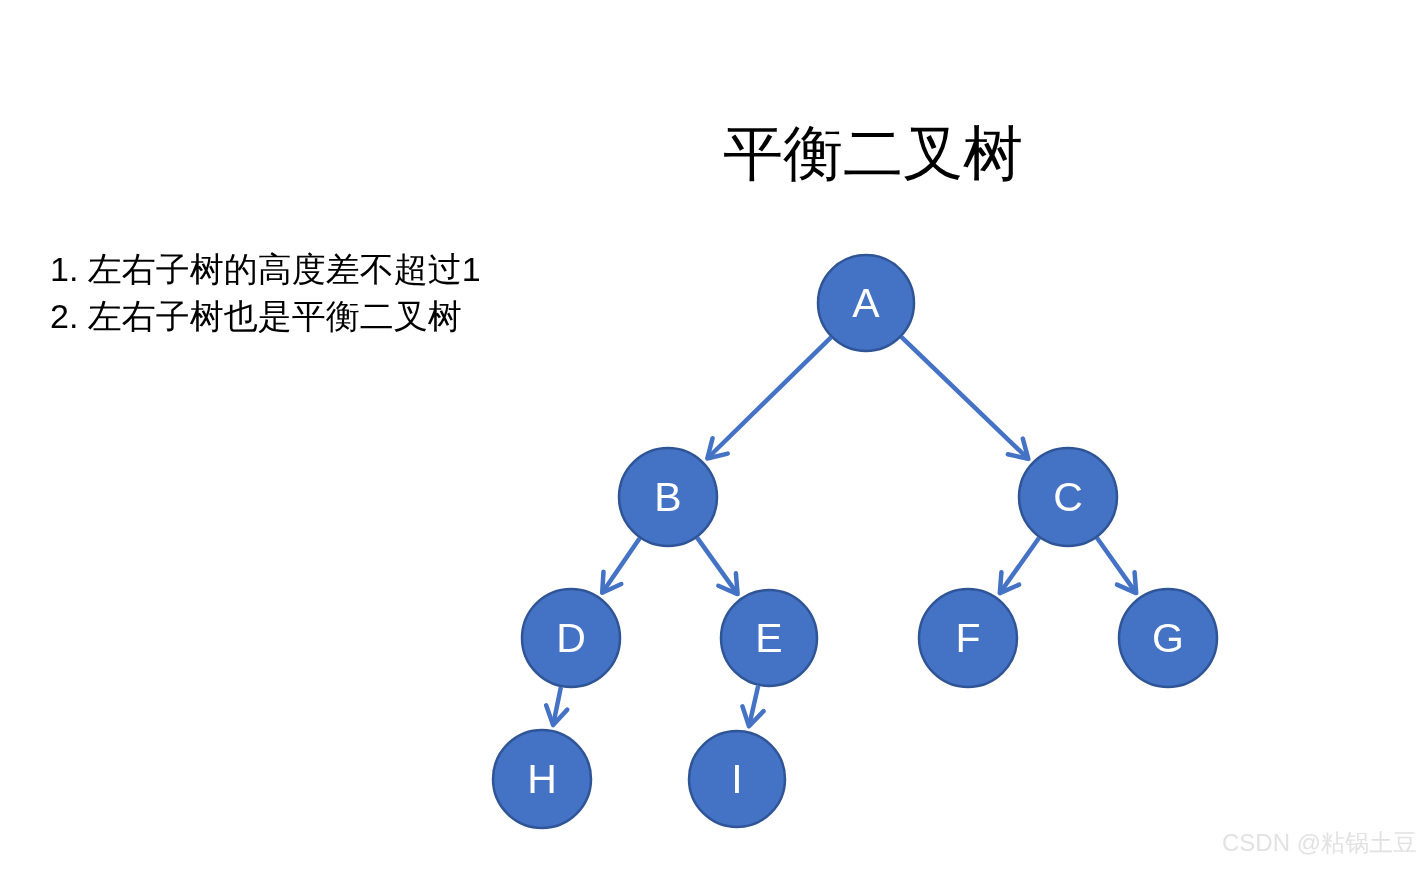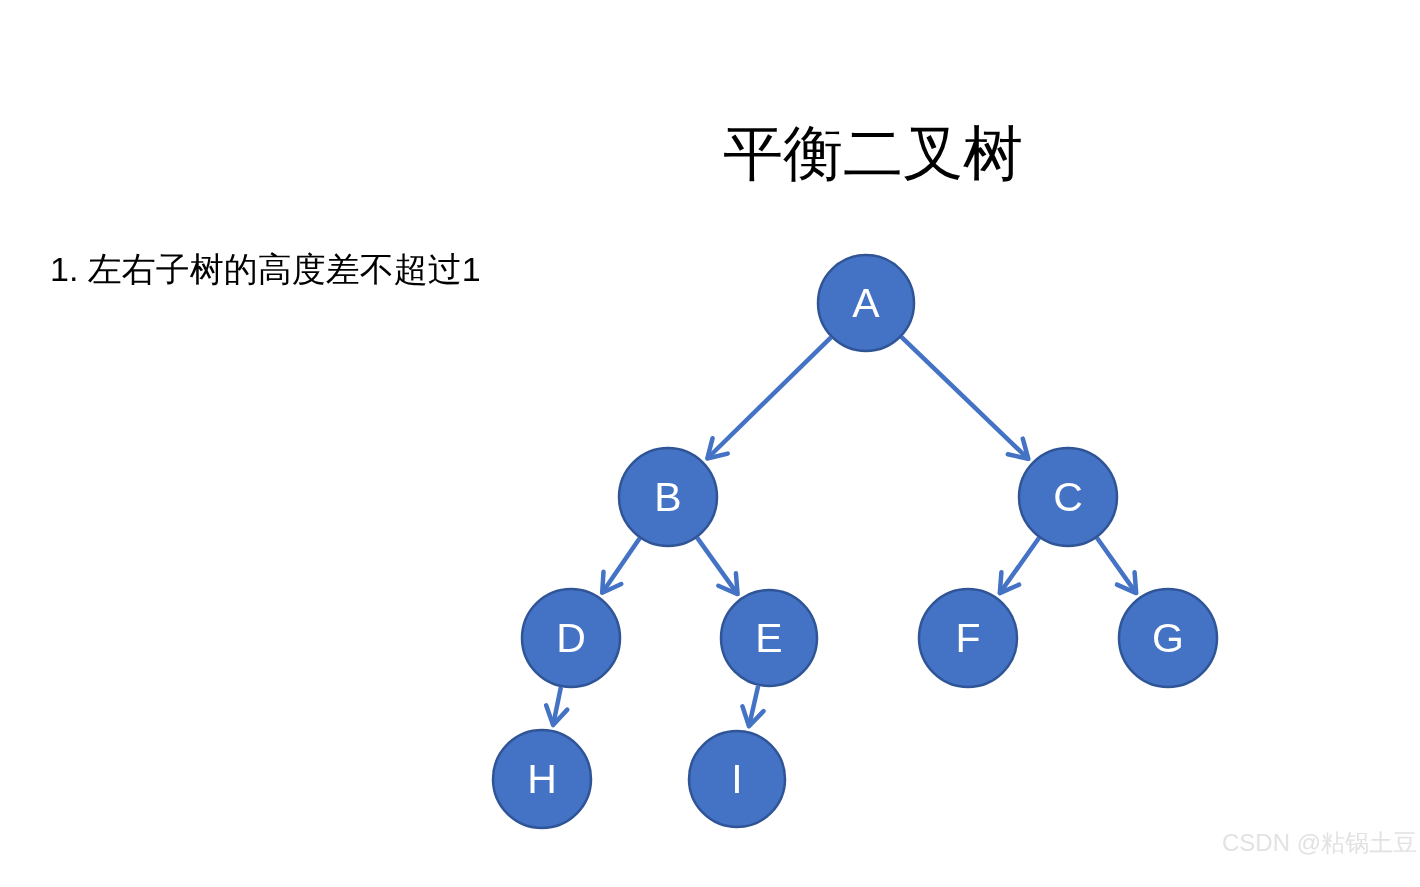--- a/index.html
+++ b/index.html
@@ -78,20 +78,21 @@
 </style>
 </head>
 <body>
 
 <div class="page">
 
   <div class="slide-title">平衡二叉树</div>
 
   <div class="notes">
       <div>1. 左右子树的高度差不超过1</div>
+      <div>2. 左右子树也是平衡二叉树</div>
     </div>
 
   <svg class="tree" width="1420" height="887" viewBox="0 0 1420 887">
     <defs>
       <marker id="arrowhead" viewBox="0 0 6 6" markerWidth="6" markerHeight="6" refX="5" refY="3" orient="auto">
         <path d="M1,0.6 L5,3 L1,5.4"></path>
       </marker>
     </defs>
     <g id="edges">
         <line x1="831.0" y1="337.3" x2="707.3" y2="458.5" marker-end="url(#arrowhead)"></line>

